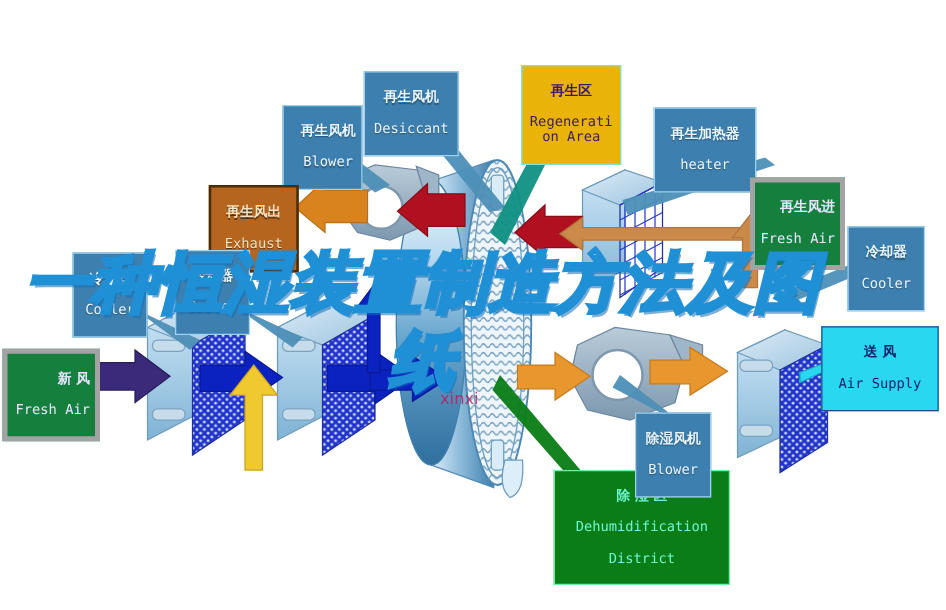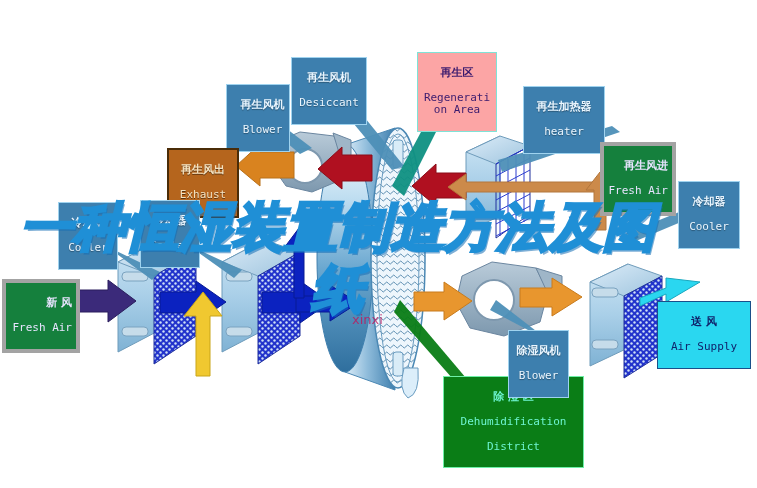--- a/index.html
+++ b/index.html
@@ -7,27 +7,27 @@
   #stage{position:relative;width:757px;height:488px;background:#ffffff;overflow:hidden;}
 
   
   .lbl{position:absolute;box-sizing:border-box;text-align:center;line-height:1.12;
        padding:2px 4px;white-space:pre-line;}
   .lbl .cn{display:block;font-family:"DejaVu Sans",sans-serif;font-weight:bold;}
   .lbl .en{display:block;font-family:"DejaVu Sans Mono",monospace;}
 
   .lbl-blue{background:#3d7fae;border:1px solid #9fd3ef;color:#eaf6ff;
             text-shadow:0 1px 1px rgba(0,0,0,.35);}
-  .lbl-teal{background:#fca5a5;border:1px solid #7fe3d7;color:#3b1b6e;}
+  .lbl-teal{background:#eab308;border:1px solid #7fe3d7;color:#3b1b6e;}
   .lbl-purple{background:#15803d;border:4px solid #a3a3a3;color:#e8e4ff;text-align:right;}
   .lbl-brown{background:#b5651d;border:2px solid #4a2c08;color:#f4e3c2;
              text-shadow:0 1px 0 rgba(0,0,0,.5);}
   .lbl-yellow{background:#f0d000;border:2px solid #2e6b2e;color:#101010;}
   .lbl-green{background:#0a7d16;border:1px solid #6ef0a8;color:#6ff5d2;}
-  .lbl-cyan{background:#2ad7f0;border:1px solid #1a4f8a;color:#10236b;margin-top:40px;}
+  .lbl-cyan{background:#2ad7f0;border:1px solid #1a4f8a;color:#10236b;}
 
   
   svg.layer{position:absolute;left:0;top:0;width:757px;height:488px;pointer-events:none;}
 
   
   #watermark{position:absolute;left:0;top:196px;width:676px;
       font-family:"DejaVu Sans",sans-serif;font-weight:bold;font-style:italic;
       font-size:52px;line-height:62px;letter-spacing:1px;text-align:center;
       color:#eafaff;
       -webkit-text-stroke:3px #1f8fd6;

